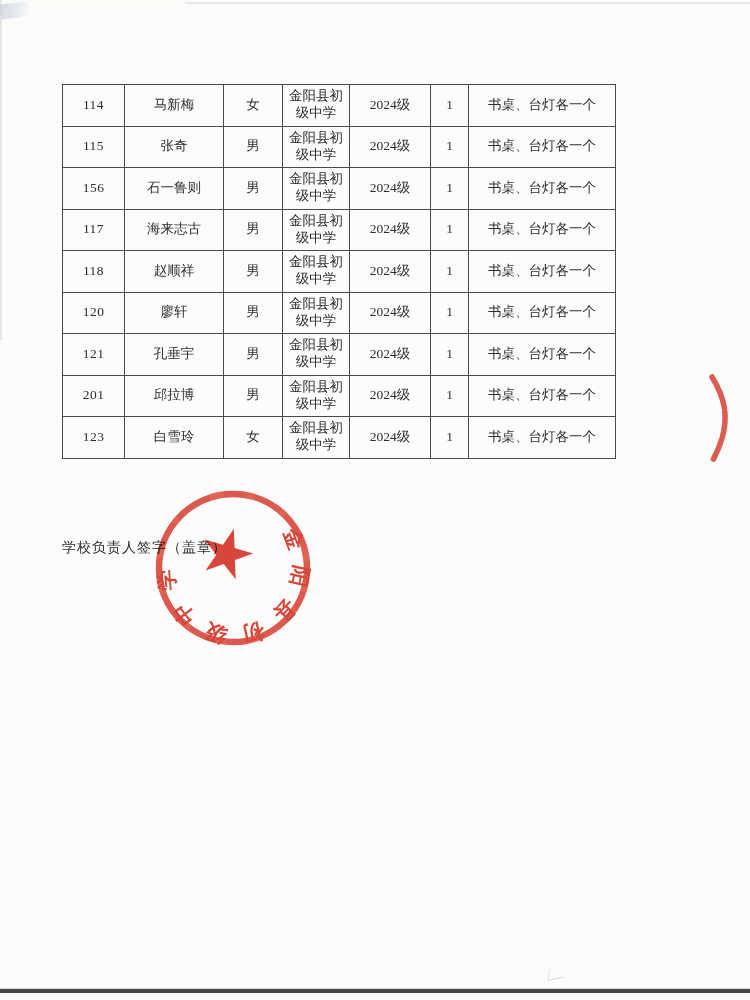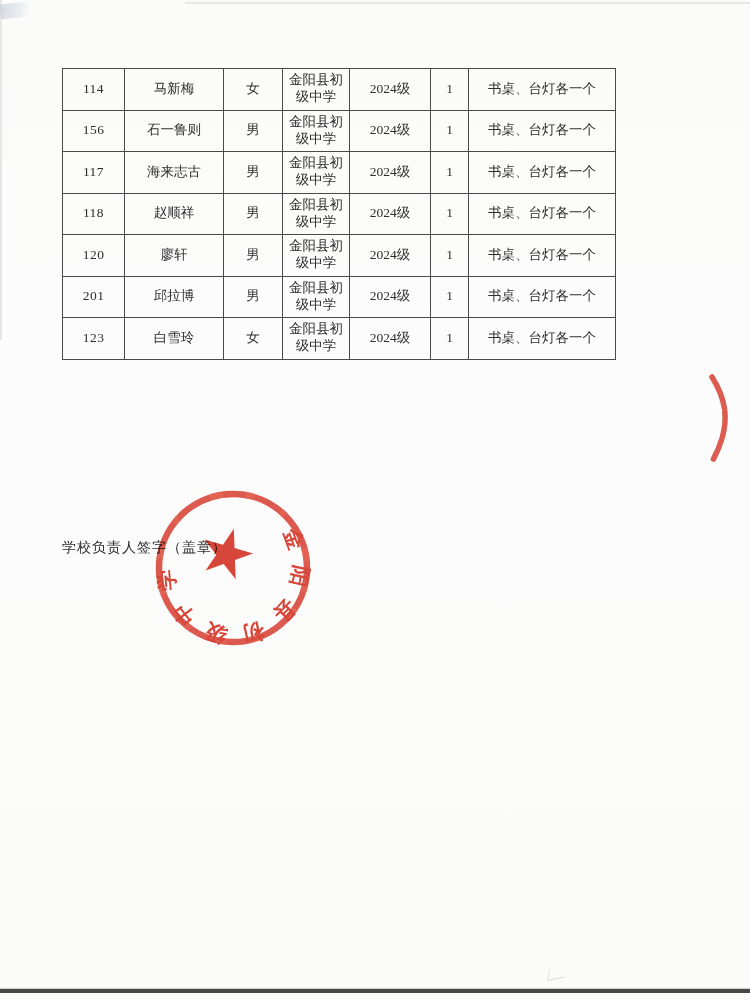--- a/index.html
+++ b/index.html
@@ -19,21 +19,21 @@
   .corner-smudge{position:absolute;left:0;top:3px;width:30px;height:15px;
     background:linear-gradient(100deg,#c9cfd8 0%,#e8ebf0 70%,transparent 100%);
     border-radius:2px 6px 8px 2px;opacity:.75;transform:rotate(-6deg);}
   .bottom-line{position:absolute;left:0;top:989px;width:750px;height:4px;
     background:#474747;box-shadow:0 -1px 1px rgba(0,0,0,.18);}
   .speck{position:absolute;left:548px;top:968px;width:16px;height:10px;
     border-bottom:1px solid #9aa0ae;border-left:1px solid #aab0bc;
     transform:rotate(-12deg) skewX(-20deg);opacity:.35;}
   
   table.doc-table{
-    position:absolute;left:62px;top:68px;width:553px;
+    position:absolute;left:62px;top:84px;width:553px;
     border-collapse:collapse;table-layout:fixed;padding-left:20px;
   }
   table.doc-table td{
     border:1.6px solid #4a4a4a;
     text-align:center;vertical-align:middle;
     font-size:13.5px;color:#2e2e2e;line-height:1.25;
     padding:1px 2px;height:38.5px;
     overflow:hidden;word-break:break-all;
   }
   td.c-number{font-size:13px;letter-spacing:.5px;}
@@ -72,20 +72,29 @@
         <tr>
           <td class="c-number">114</td>
           <td class="c-name">马新梅</td>
           <td class="c-gender">女</td>
           <td class="c-school">金阳县初级中学</td>
           <td class="c-grade">2024级</td>
           <td class="c-qty">1</td>
           <td class="c-items">书桌、台灯各一个</td>
         </tr>
         <tr>
+          <td class="c-number">115</td>
+          <td class="c-name">张奇</td>
+          <td class="c-gender">男</td>
+          <td class="c-school">金阳县初级中学</td>
+          <td class="c-grade">2024级</td>
+          <td class="c-qty">1</td>
+          <td class="c-items">书桌、台灯各一个</td>
+        </tr>
+        <tr>
           <td class="c-number">156</td>
           <td class="c-name">石一鲁则</td>
           <td class="c-gender">男</td>
           <td class="c-school">金阳县初级中学</td>
           <td class="c-grade">2024级</td>
           <td class="c-qty">1</td>
           <td class="c-items">书桌、台灯各一个</td>
         </tr>
         <tr>
           <td class="c-number">117</td>
@@ -101,20 +110,29 @@
           <td class="c-name">赵顺祥</td>
           <td class="c-gender">男</td>
           <td class="c-school">金阳县初级中学</td>
           <td class="c-grade">2024级</td>
           <td class="c-qty">1</td>
           <td class="c-items">书桌、台灯各一个</td>
         </tr>
         <tr>
           <td class="c-number">120</td>
           <td class="c-name">廖轩</td>
+          <td class="c-gender">男</td>
+          <td class="c-school">金阳县初级中学</td>
+          <td class="c-grade">2024级</td>
+          <td class="c-qty">1</td>
+          <td class="c-items">书桌、台灯各一个</td>
+        </tr>
+        <tr>
+          <td class="c-number">121</td>
+          <td class="c-name">孔垂宇</td>
           <td class="c-gender">男</td>
           <td class="c-school">金阳县初级中学</td>
           <td class="c-grade">2024级</td>
           <td class="c-qty">1</td>
           <td class="c-items">书桌、台灯各一个</td>
         </tr>
         <tr>
           <td class="c-number">201</td>
           <td class="c-name">邱拉博</td>
           <td class="c-gender">男</td>

